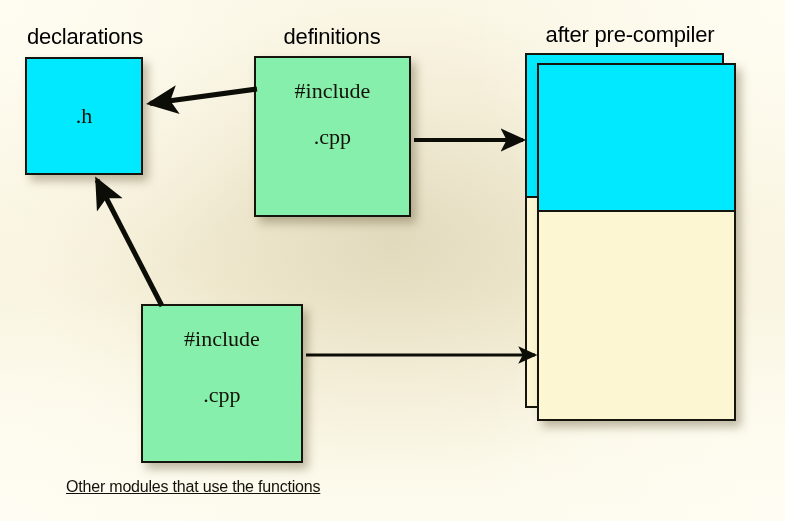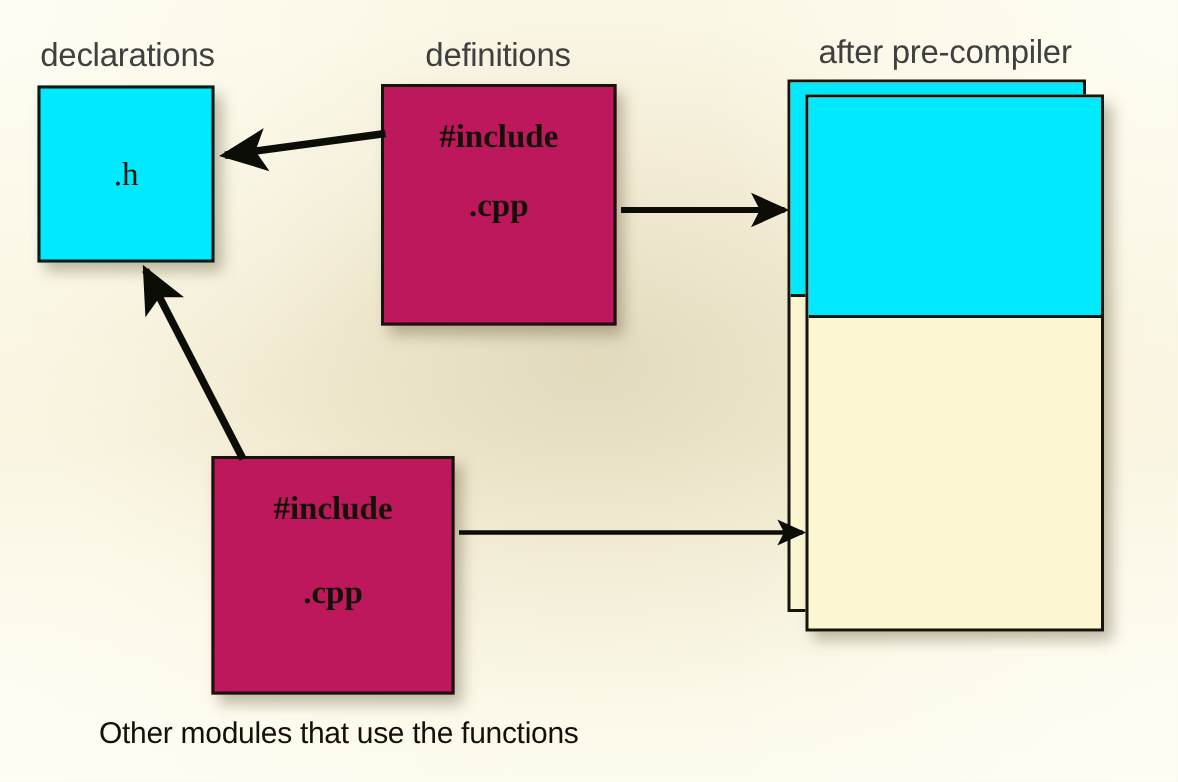--- a/index.html
+++ b/index.html
@@ -34,43 +34,44 @@
       radial-gradient(circle at 0% 100%, rgba(255,253,243,0.95) 0%, rgba(255,253,243,0.0) 34%),
       radial-gradient(circle at 100% 100%, rgba(255,253,243,0.95) 0%, rgba(255,253,243,0.0) 34%);
     pointer-events: none;
   }
 
   .label {
     position: absolute;
     font-family: "Liberation Sans", sans-serif;
     font-size: 22px;
     font-weight: 400;
-    color: #404040;
+    color: #000000;
     letter-spacing: -0.2px;
     white-space: nowrap;
     text-align: center;
   }
 
   .caption {
     position: absolute;
     font-family: "Liberation Sans", sans-serif;
-    font-size: 20px;
+    font-size: 16px;
     font-weight: 400;
     color: #14110b;
     letter-spacing: -0.2px;
     white-space: nowrap;
+    text-decoration: underline;
   }
 
   .box {
     position: absolute;
     box-sizing: border-box;
     border: 2px solid #15150d;
     box-shadow: 5px 6px 9px rgba(90,80,45,0.38);
   }
-  .box-cream { background: #be185d; font-weight: bold; }
+  .box-cream { background: #86efac; }
   .box-cyan  { background: #00e9ff; }
 
   
   .stack-box {
     position: absolute;
     box-sizing: border-box;
     border: 2px solid #15150d;
     background: #fcf6d3;
     overflow: hidden;
   }

